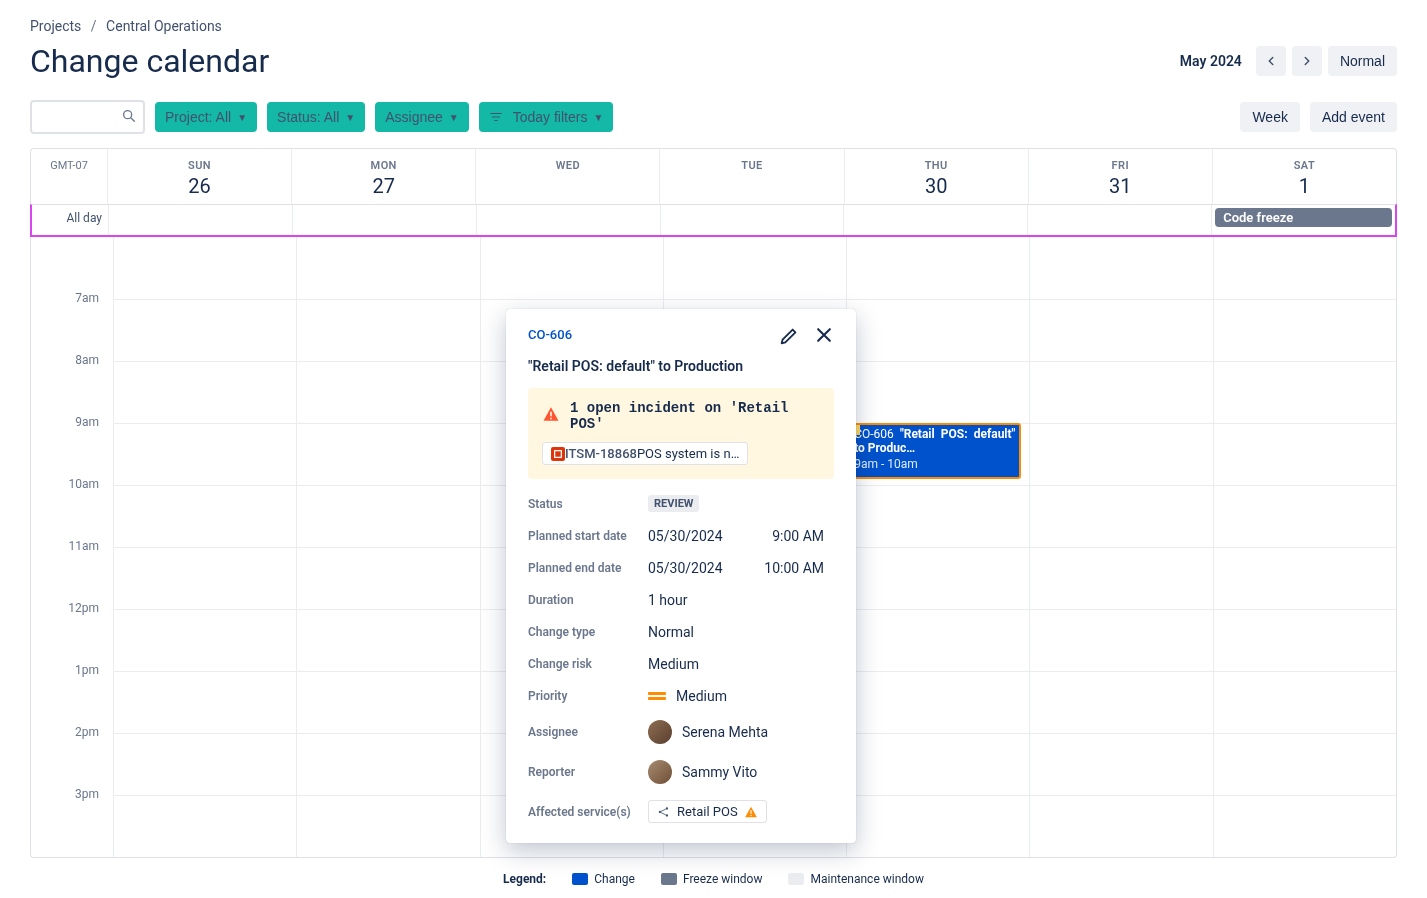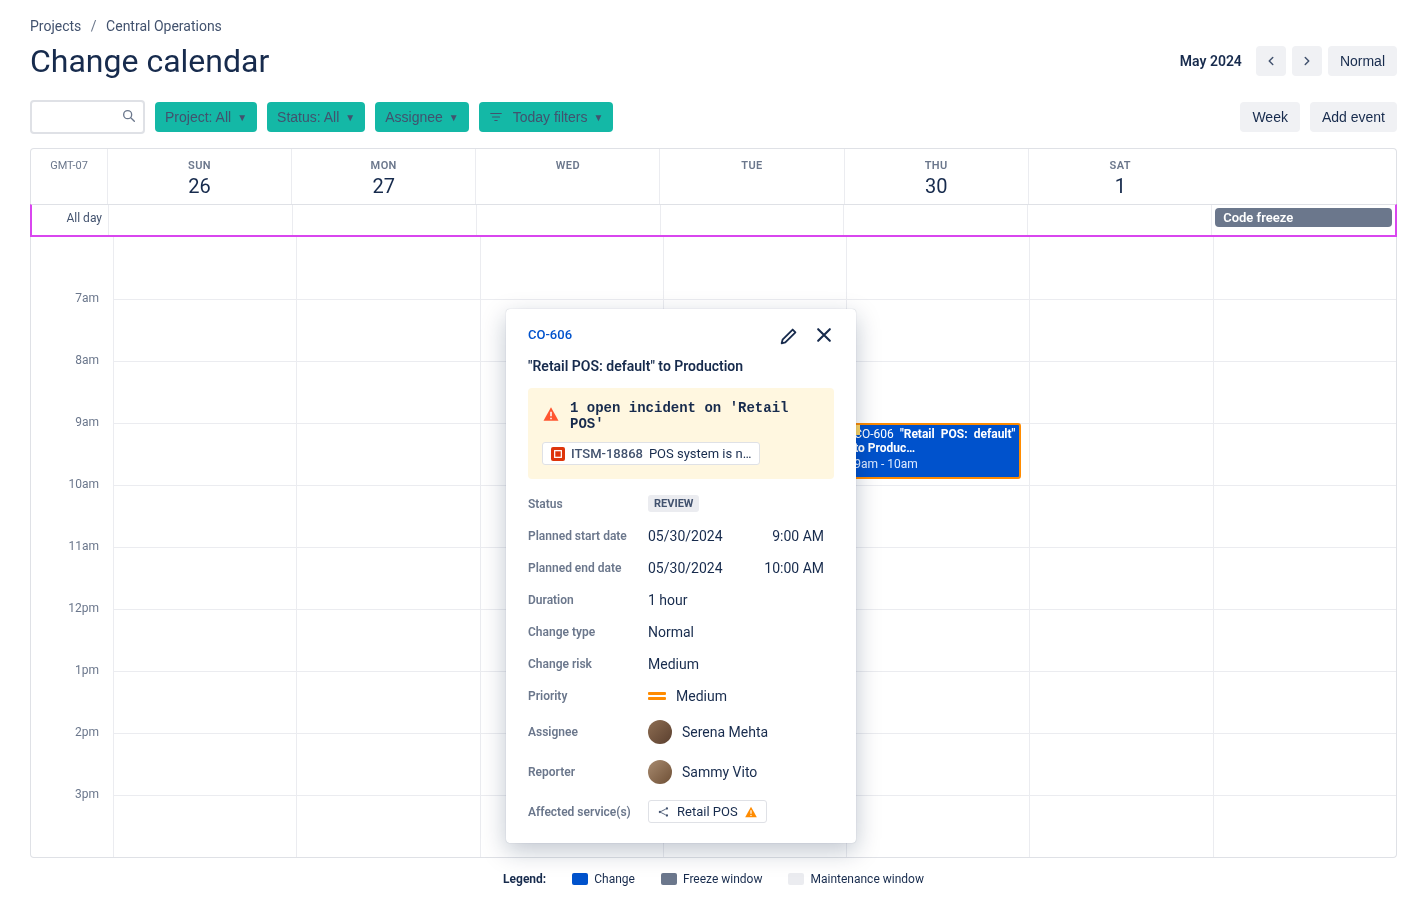--- a/index.html
+++ b/index.html
@@ -47,21 +47,21 @@
 .event .ttl { font-weight: 700; }
 .event .time { color: #deebff; margin-top: 2px; }
 .popover { position: absolute; left: 476px; top: 161px; width: 350px; background: #fff; border-radius: 4px; box-shadow: 0 8px 24px rgba(9,30,66,0.25), 0 0 1px rgba(9,30,66,0.3); padding: 18px 22px 20px 22px; z-index: 10; }
 .popover-head { display: flex; justify-content: space-between; align-items: flex-start; margin-bottom: 8px; }
 .issuelink { color: #0052CC; font-size: 13px; font-weight: 500; text-decoration: none; }
 .popover-actions { display: flex; gap: 14px; margin-top: -2px; }
 .popover-title { font-size: 14px; font-weight: 600; margin-bottom: 14px; }
 .warnbox { background: #FFF7E0; border-radius: 4px; padding: 12px 14px 14px 14px; margin-bottom: 16px; }
 .warnhead { display: flex; align-items: center; gap: 10px; font-weight: 600; font-size: 14px; margin-bottom: 10px; font-family: Liberation Mono, monospace; }
 .warntri { color: #DE350B; }
-.inclink { display: inline-flex; align-items: center; gap: 6px; background: #fff; border: 1px solid #dfe1e6; border-radius: 3px; padding: 3px 8px; font-size: 13px; max-width: 100%; }
+.inclink { display: inline-flex; align-items: center; background: #fff; border: 1px solid #dfe1e6; border-radius: 3px; padding: 3px 8px; font-size: 13px; max-width: 100%; }
 .inclink .incicon { width: 14px; height: 14px; background: #DE350B; border-radius: 2px; display: inline-flex; align-items: center; justify-content: center; }
 .inclink .incid { color: #42526E; font-weight: 500; }
 .inclink .incttl { color: #172B4D; max-width: 110px; overflow: hidden; text-overflow: ellipsis; white-space: nowrap; }
 .fieldrow { display: flex; align-items: center; margin-bottom: 16px; font-size: 14px; }
 .flabel { width: 120px; color: #6B778C; font-size: 12px; font-weight: 600; }
 .fval { flex: 1; color: #172B4D; display: flex; align-items: center; gap: 10px; }
 .statuslozenge { background: #ebecf0; color: #42526E; font-size: 11px; font-weight: 700; padding: 2px 6px; border-radius: 3px; }
 .daterow .ftime { margin-left: auto; margin-right: 10px; }
 .prioicon { display: inline-flex; flex-direction: column; gap: 2px; }
 .prioicon .bar { width: 18px; height: 3px; background: #FF8B00; border-radius: 1px; }
@@ -156,20 +156,24 @@
         </div>
       <div class="cell">
           <div class="dayname">TUE</div>
           <div class="daynum"></div>
         </div>
       <div class="cell">
           <div class="dayname">THU</div>
           <div class="daynum">30</div>
         </div>
       <div class="cell">
+          <div class="dayname">FRI</div>
+          <div class="daynum">31</div>
+        </div>
+      <div class="cell">
           <div class="dayname">SAT</div>
           <div class="daynum">1</div>
         </div>
     </div>
     <div class="alldayrow">
       <div class="label">All day</div>
       <div class="slot"></div>
         <div class="slot"></div>
         <div class="slot"></div>
         <div class="slot"></div>

